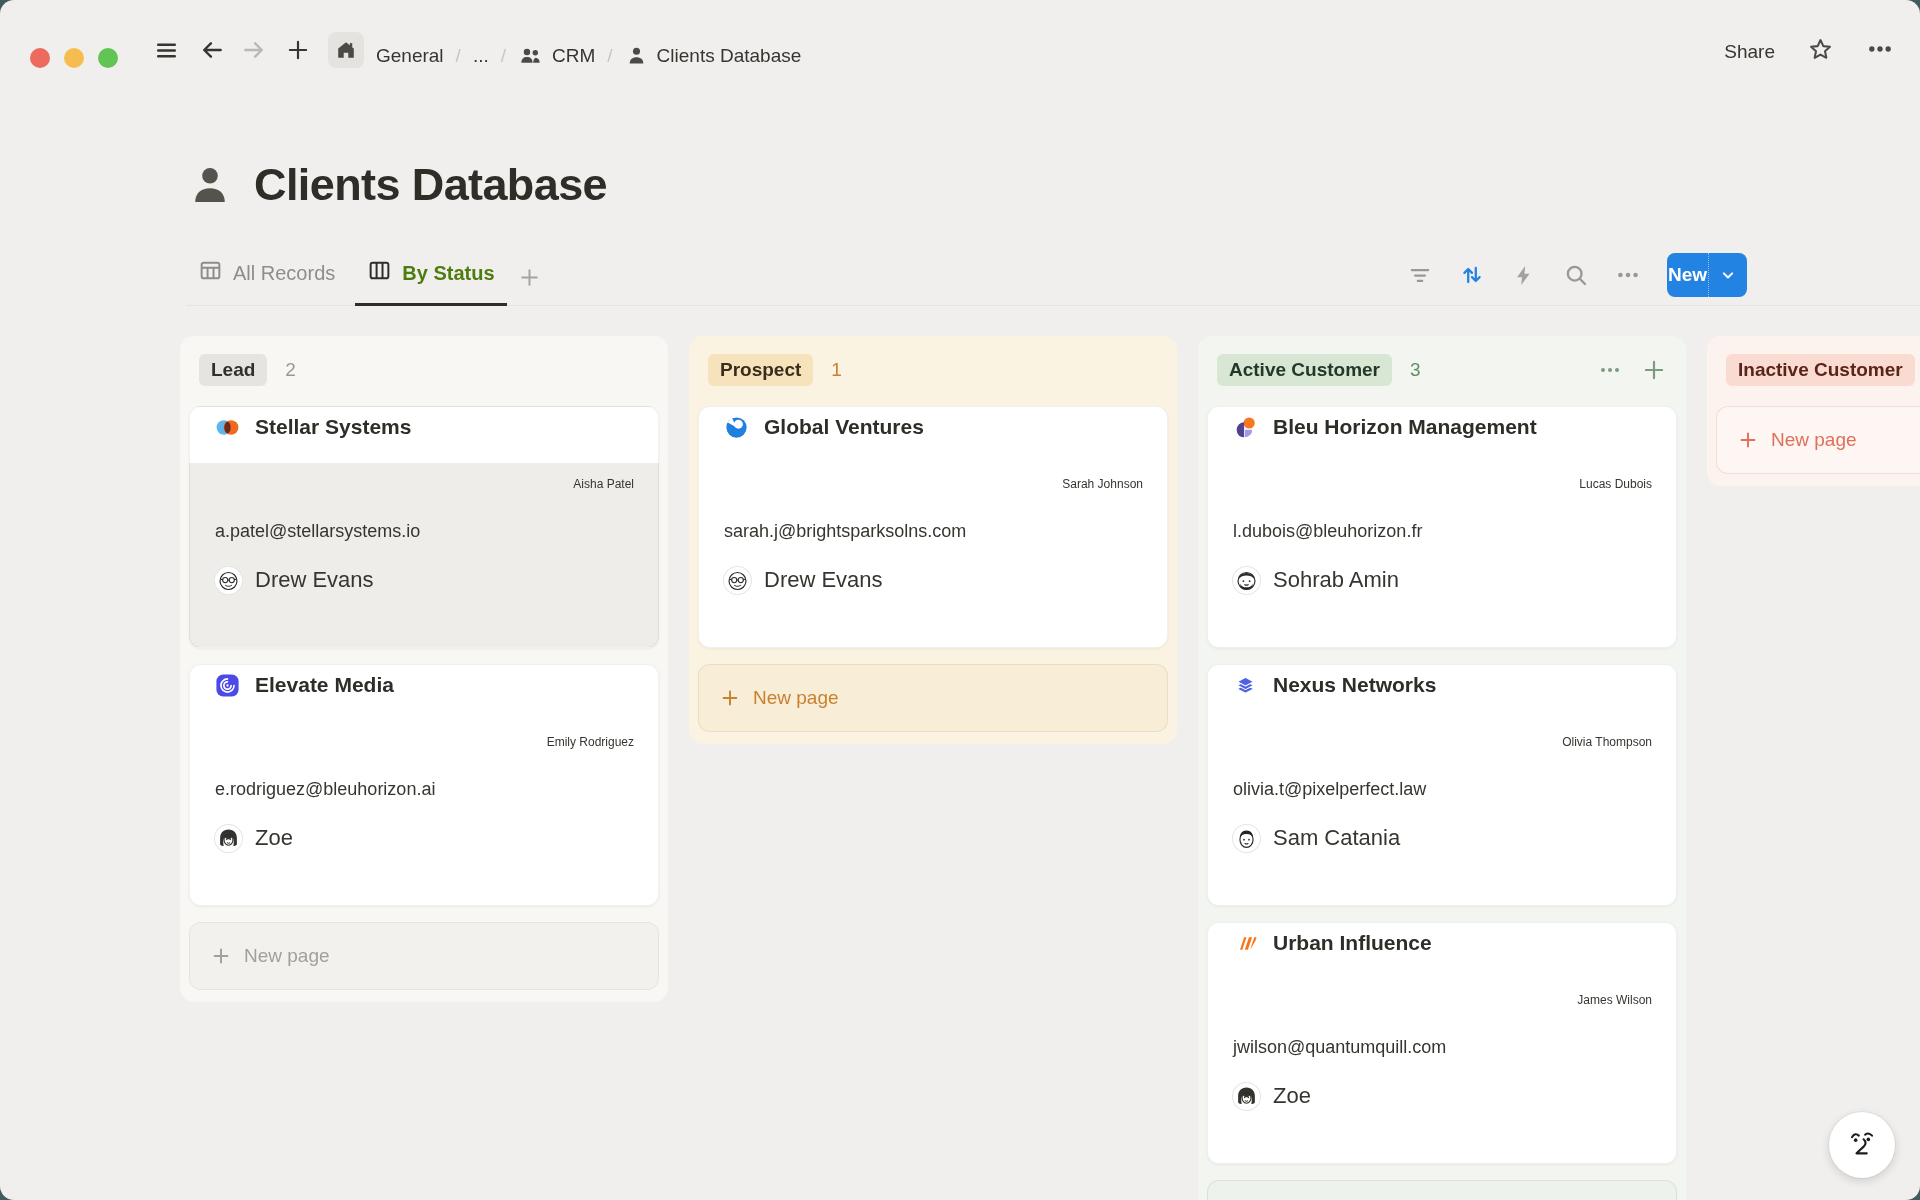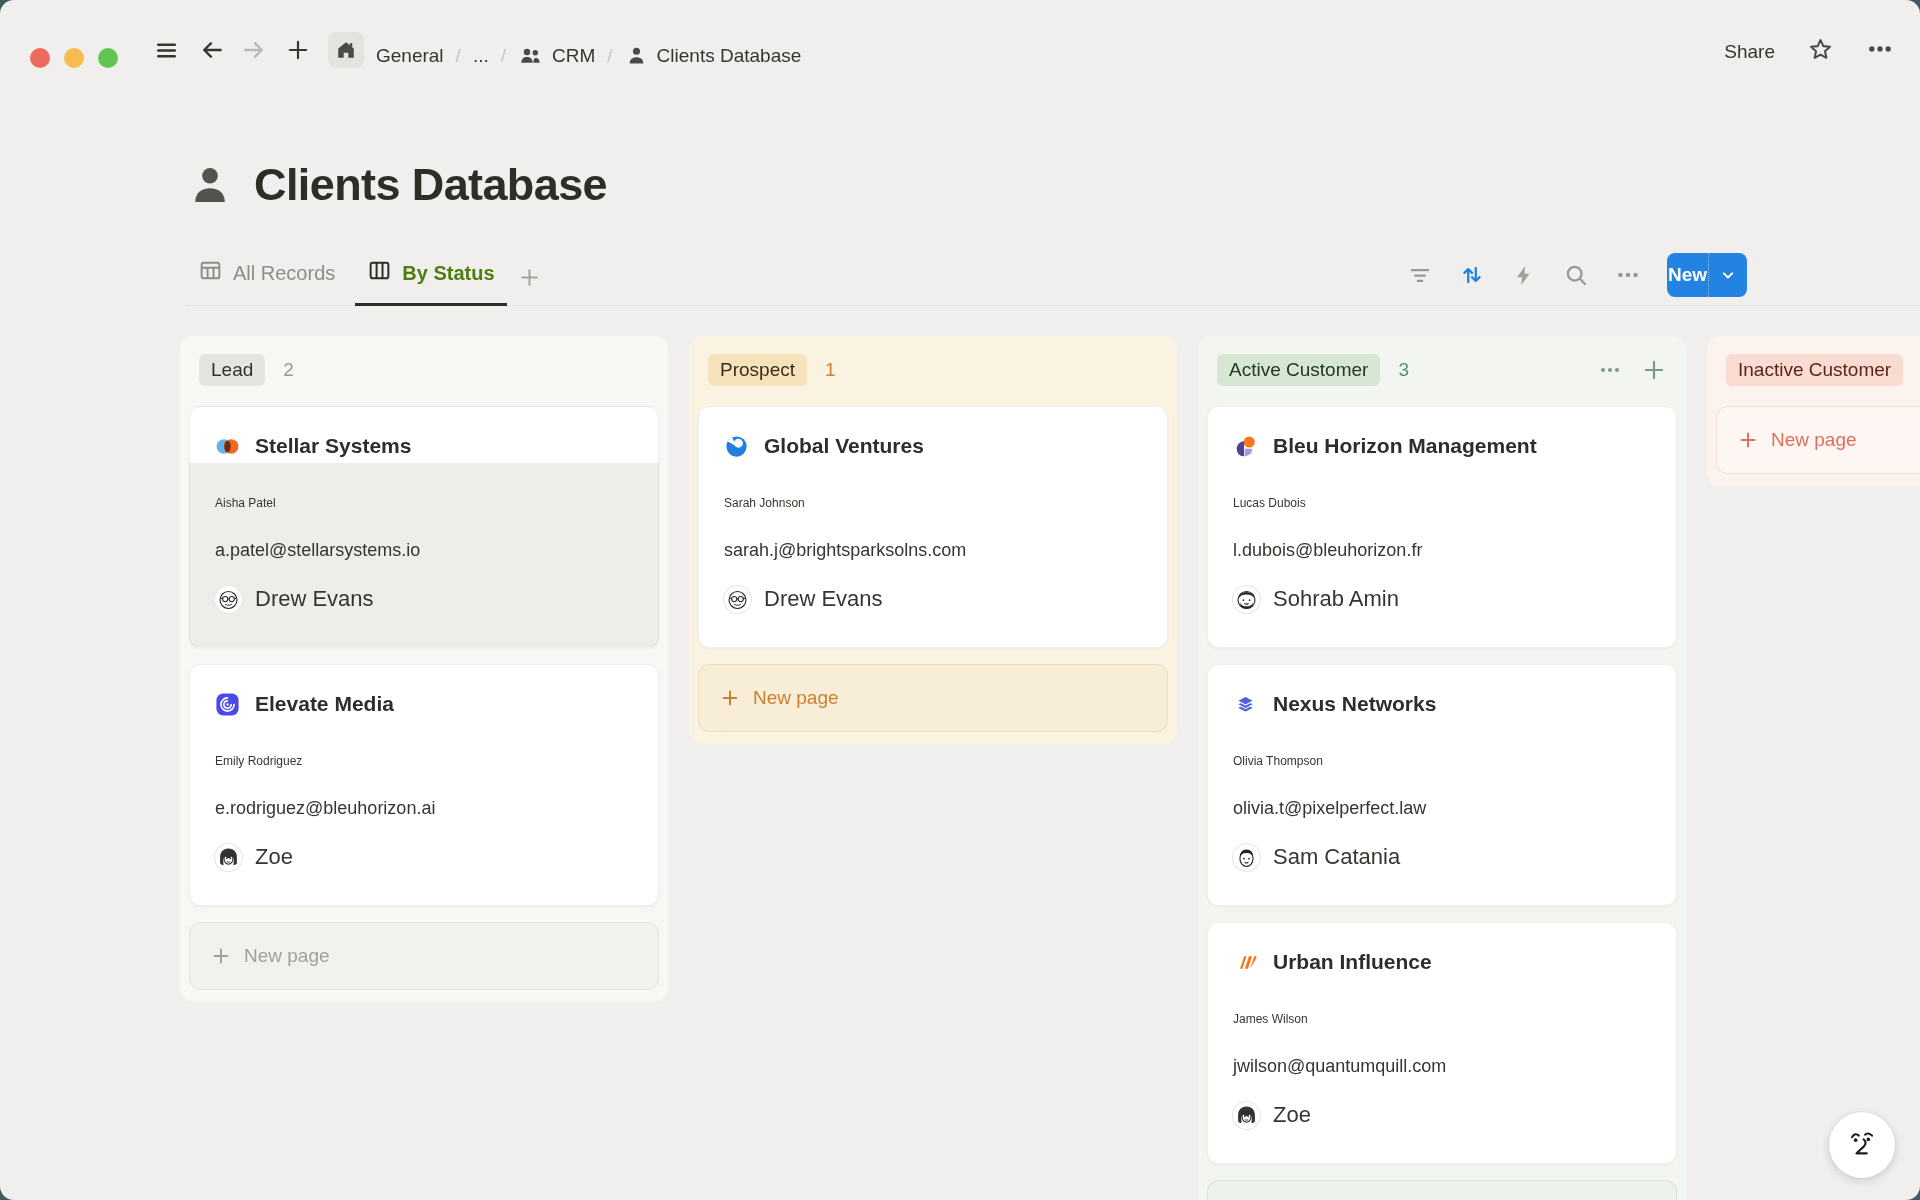--- a/index.html
+++ b/index.html
@@ -66,30 +66,30 @@
   .board{
     display:flex;align-items:flex-start;margin-top:30px;padding-left:180px;
     width:1920px;overflow:hidden;
   }
   .kb-col{
     flex:0 0 488px;width:488px;border-radius:14px;margin-right:21px;
     padding:16px 9px 12px 9px;box-sizing:border-box;background:var(--col-bg,#f8f7f4);
   }
   .kb-col-header{display:flex;align-items:center;margin:0 8px 18px 10px;height:36px;}
   .kb-chip{
-    display:inline-block;padding:5px 12px;border-radius:6px;font-size:19px;font-weight:400;
+    display:inline-block;padding:5px 12px;border-radius:6px;font-size:19px;font-weight:700;
     background:var(--chip-bg);color:var(--chip-text);
   }
   .kb-count{margin-left:18px;font-size:19px;color:var(--count-color);}
   .kb-header-actions{margin-left:auto;display:flex;align-items:center;gap:14px;}
   .kb-header-actions .hact{display:flex;align-items:center;justify-content:center;width:30px;height:30px;border-radius:6px;}
   .kb-card{
     background:#ffffff;border:1px solid rgba(0,0,0,0.06);border-radius:12px;
     box-shadow:0 1px 3px rgba(0,0,0,0.05);margin-bottom:16px;
-    padding:25px 24px;box-sizing:border-box;min-height:242px;
+    padding:6px 24px;box-sizing:border-box;min-height:242px;text-align:right;
   }
   .kb-card--highlight{background:linear-gradient(to bottom,#ffffff 56px,#efedea 56px);}
   .kb-card-titlerow{display:flex;align-items:center;gap:14px;margin-bottom:36px;height:28px;}
   .kb-card-title{font-size:21px;font-weight:600;color:#2f2d28;}
   .kb-card-contact{font-size:12px;margin-bottom:30px;margin-left:1px;}
   .kb-card-email{
     font-size:18px;margin-bottom:24px;margin-left:1px;width:max-content;
     text-decoration-color:#b9b7b2;text-underline-offset:4px;text-decoration-thickness:1px;
   }
   .kb-card-ownerrow{display:flex;align-items:center;gap:12px;height:28px;}

